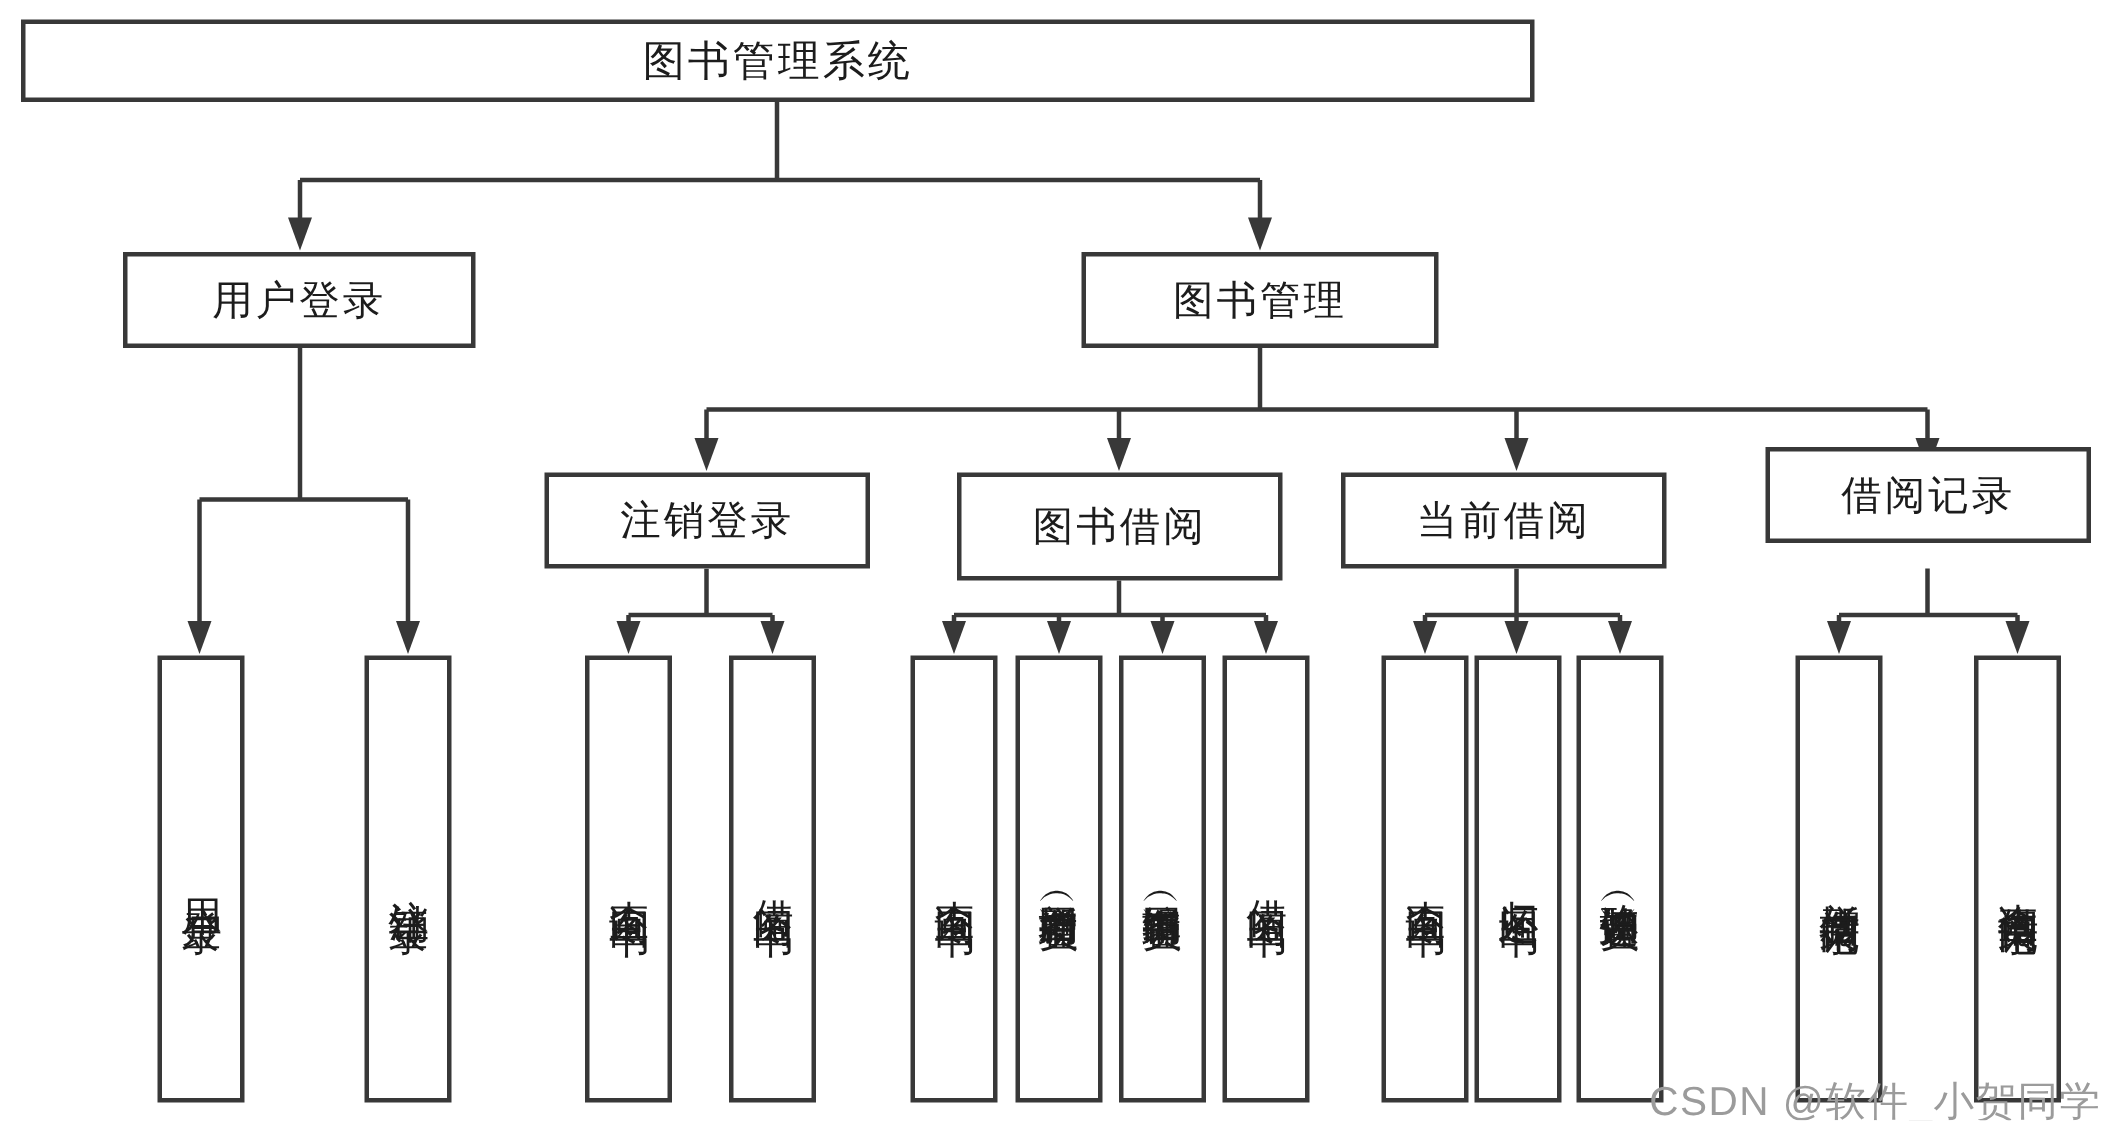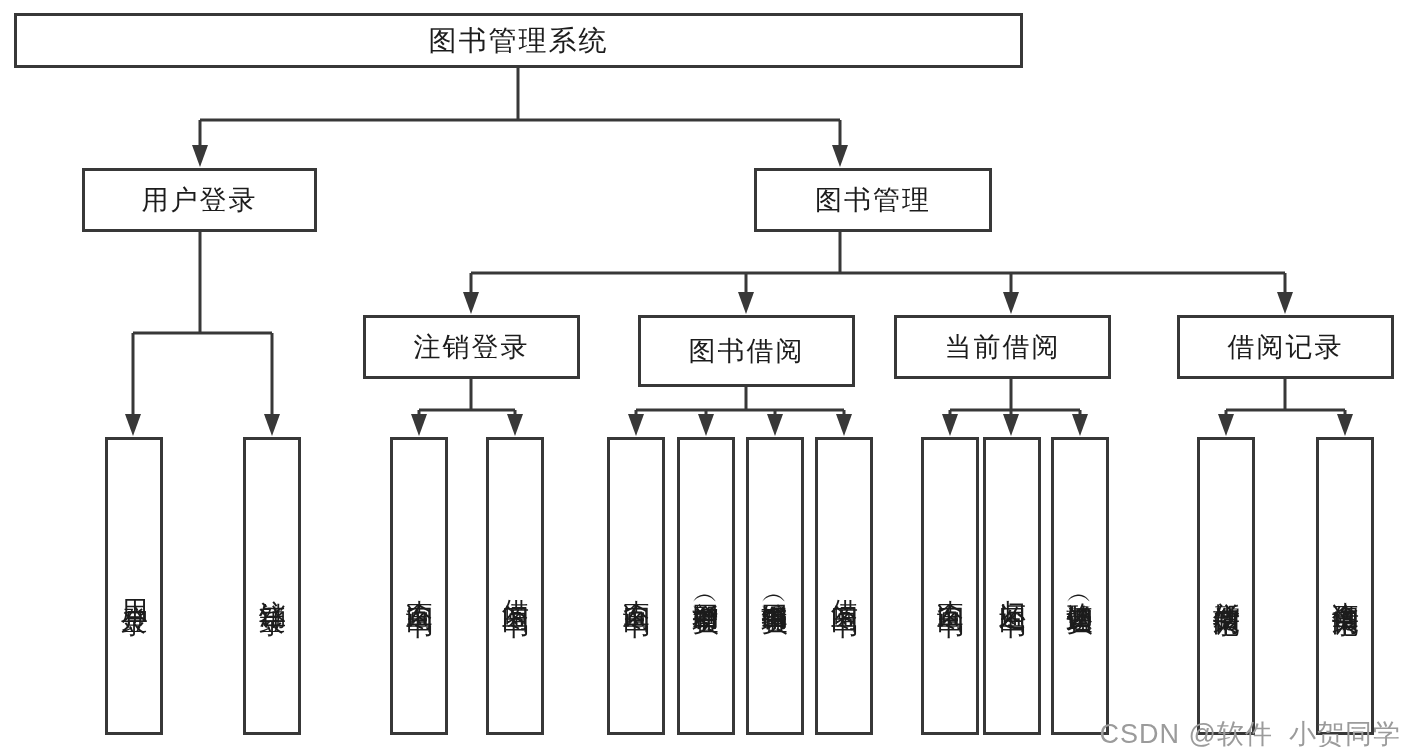--- a/index.html
+++ b/index.html
@@ -88,26 +88,26 @@
       <path d="M1003 414 H1019 L1011 436 Z"></path>
       <path d="M1072 414 H1088 L1080 436 Z"></path>
       <path d="M1218 414 H1234 L1226 436 Z"></path>
       <path d="M1337 414 H1353 L1345 436 Z"></path>
     </g>
   </svg>
 
   <div class="hbox" style="left:14px; top:13px; width:1009px; height:55px; font-size:28px;">图书管理系统</div>
 
   <div class="hbox" style="left:82px; top:168px; width:235px; height:64px;">用户登录</div>
-  <div class="hbox" style="left:721px; top:168px; width:238px; height:64px;margin-left:33px;">图书管理</div>
+  <div class="hbox" style="left:721px; top:168px; width:238px; height:64px;">图书管理</div>
 
   <div class="hbox" style="left:363px; top:315px; width:217px; height:64px;">注销登录</div>
   <div class="hbox" style="left:638px; top:315px; width:217px; height:72px;">图书借阅</div>
   <div class="hbox" style="left:894px; top:315px; width:217px; height:64px;">当前借阅</div>
-  <div class="hbox" style="left:1177px; top:315px; width:217px; height:64px;">借阅记录</div>
+  <div class="hbox" style="left:1177px; top:298px; width:217px; height:64px;">借阅记录</div>
 
   <div class="vbox" style="left:105px; top:437px; width:58px; height:298px;">用户登录</div>
   <div class="vbox" style="left:243px; top:437px; width:58px; height:298px;">注销登录</div>
 
   <div class="vbox" style="left:390px; top:437px; width:58px; height:298px;">查询图书</div>
   <div class="vbox" style="left:486px; top:437px; width:58px; height:298px;">借阅图书</div>
 
   <div class="vbox" style="left:607px; top:437px; width:58px; height:298px;">查询图书</div>
   <div class="vbox" style="left:677px; top:437px; width:58px; height:298px; letter-spacing:1px; font-size:26px;">新增图书（管理员）</div>
   <div class="vbox" style="left:746px; top:437px; width:58px; height:298px; letter-spacing:1px; font-size:26px;">编辑图书（管理员）</div>

